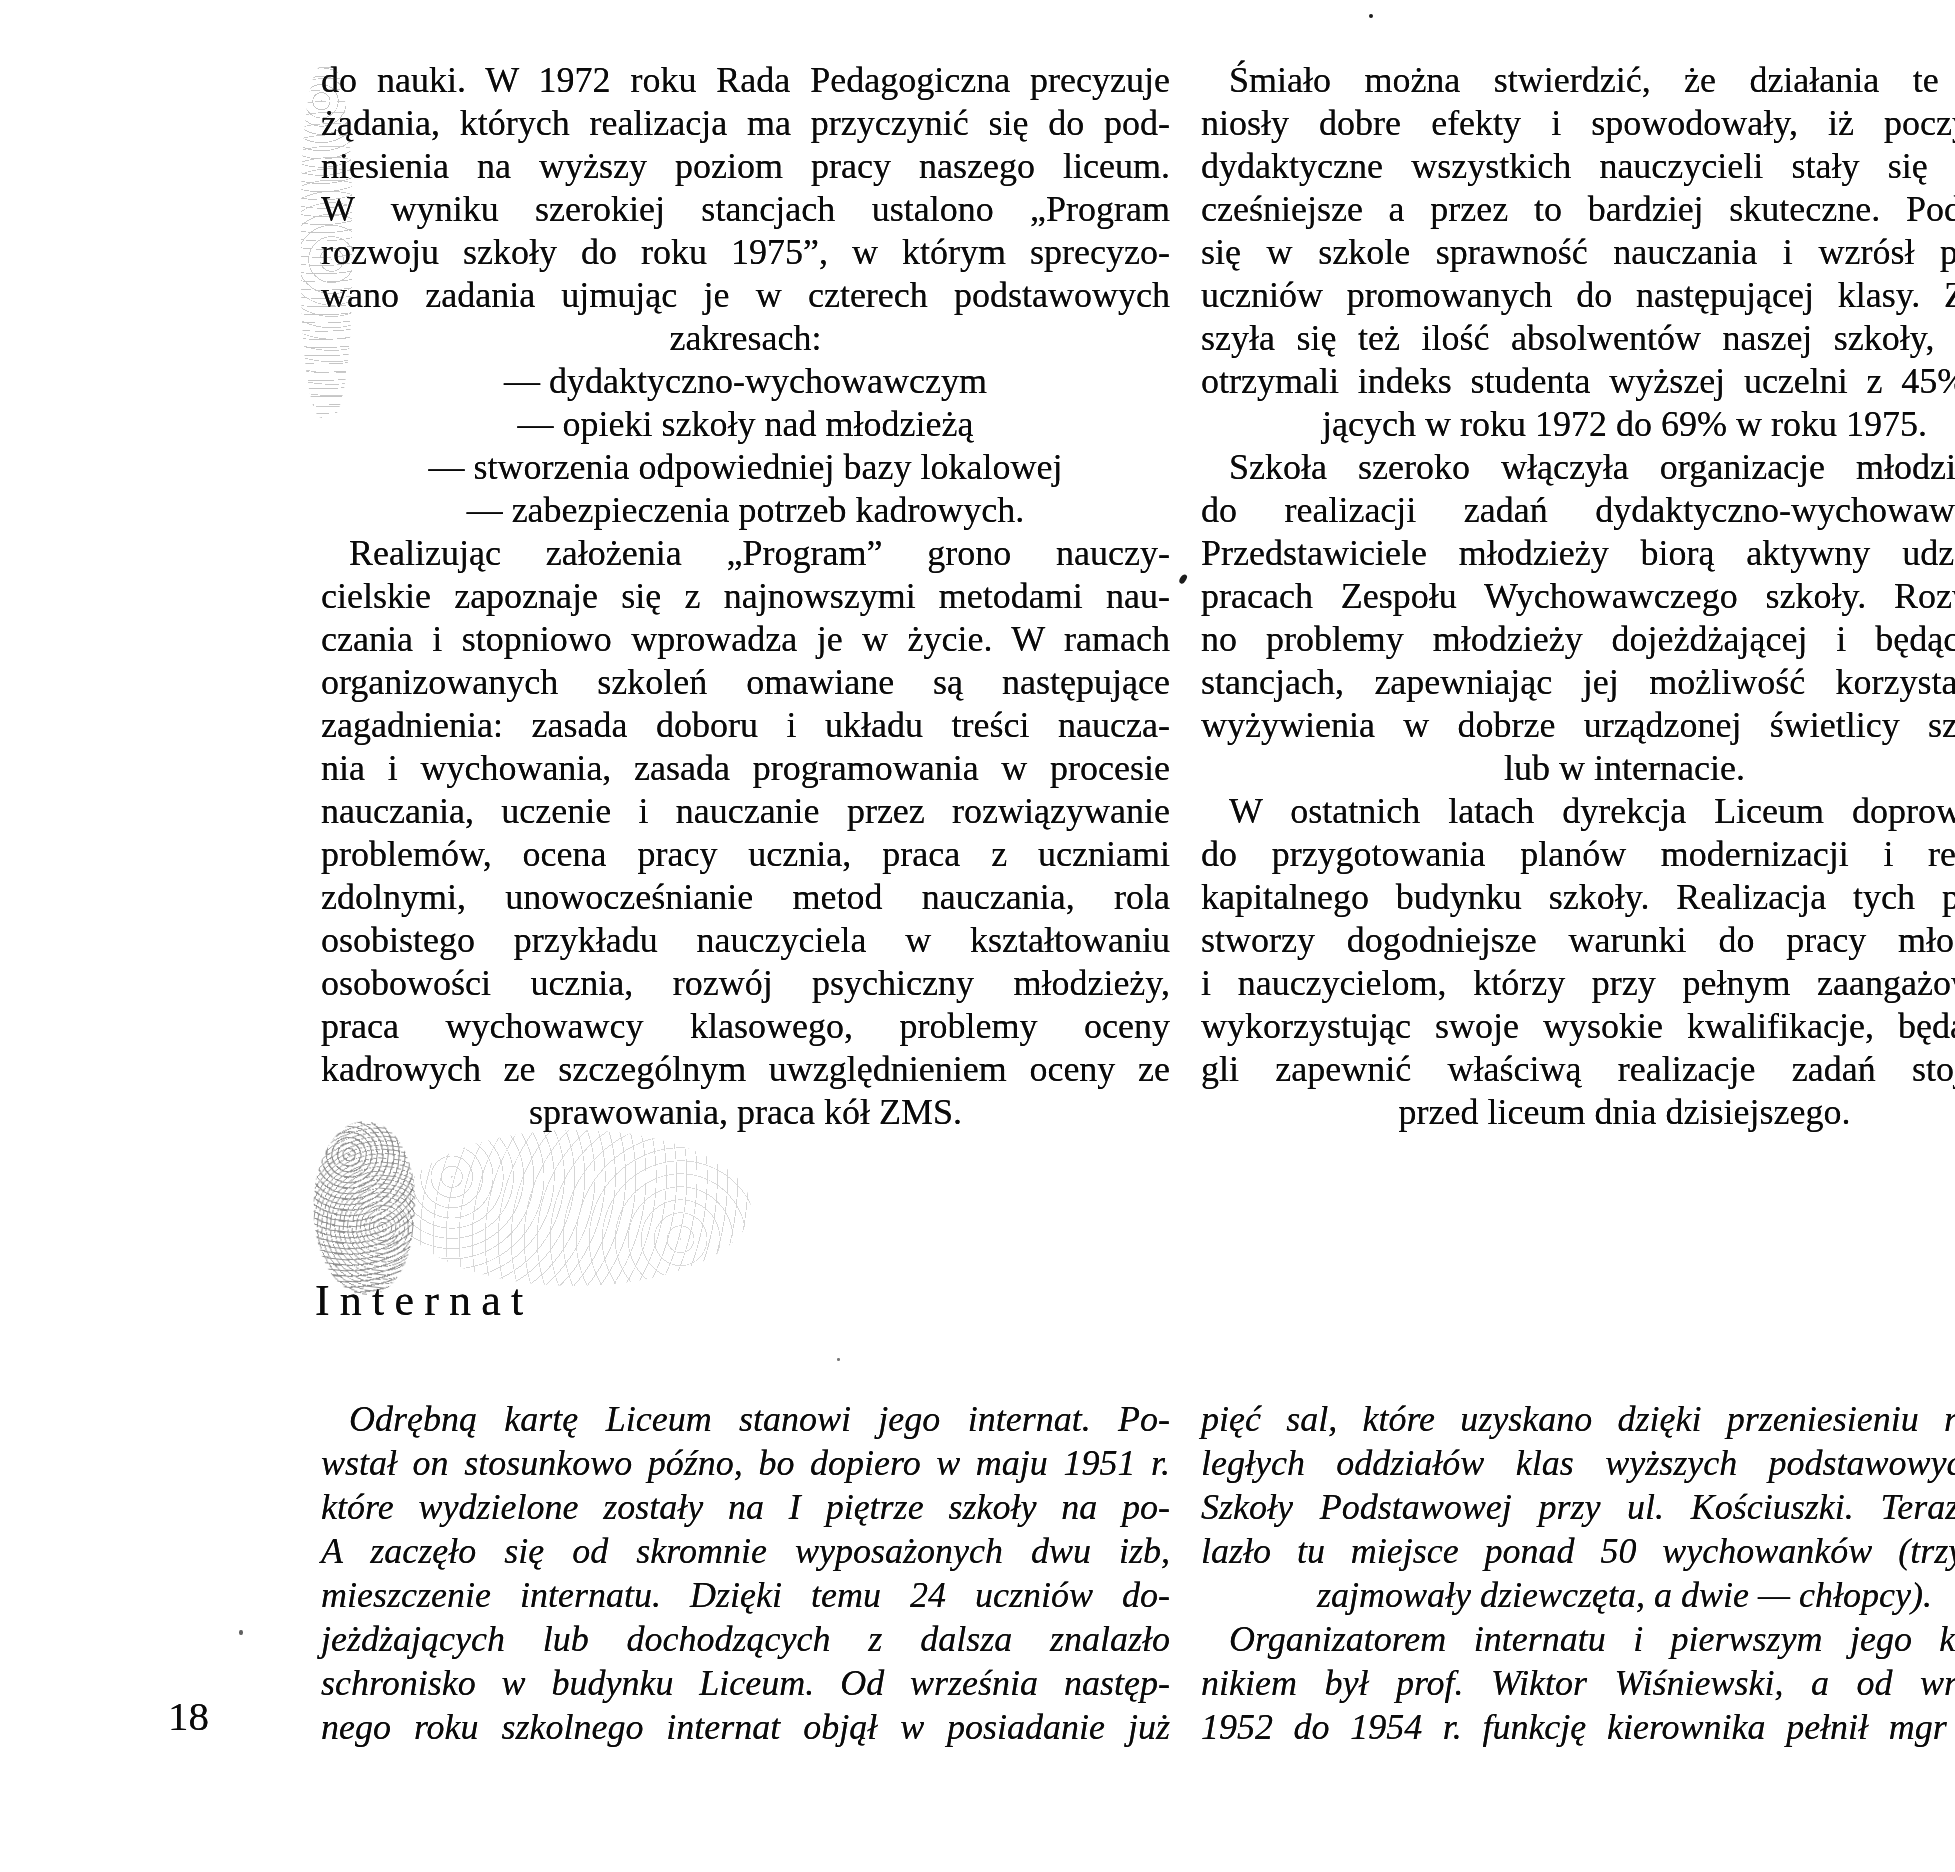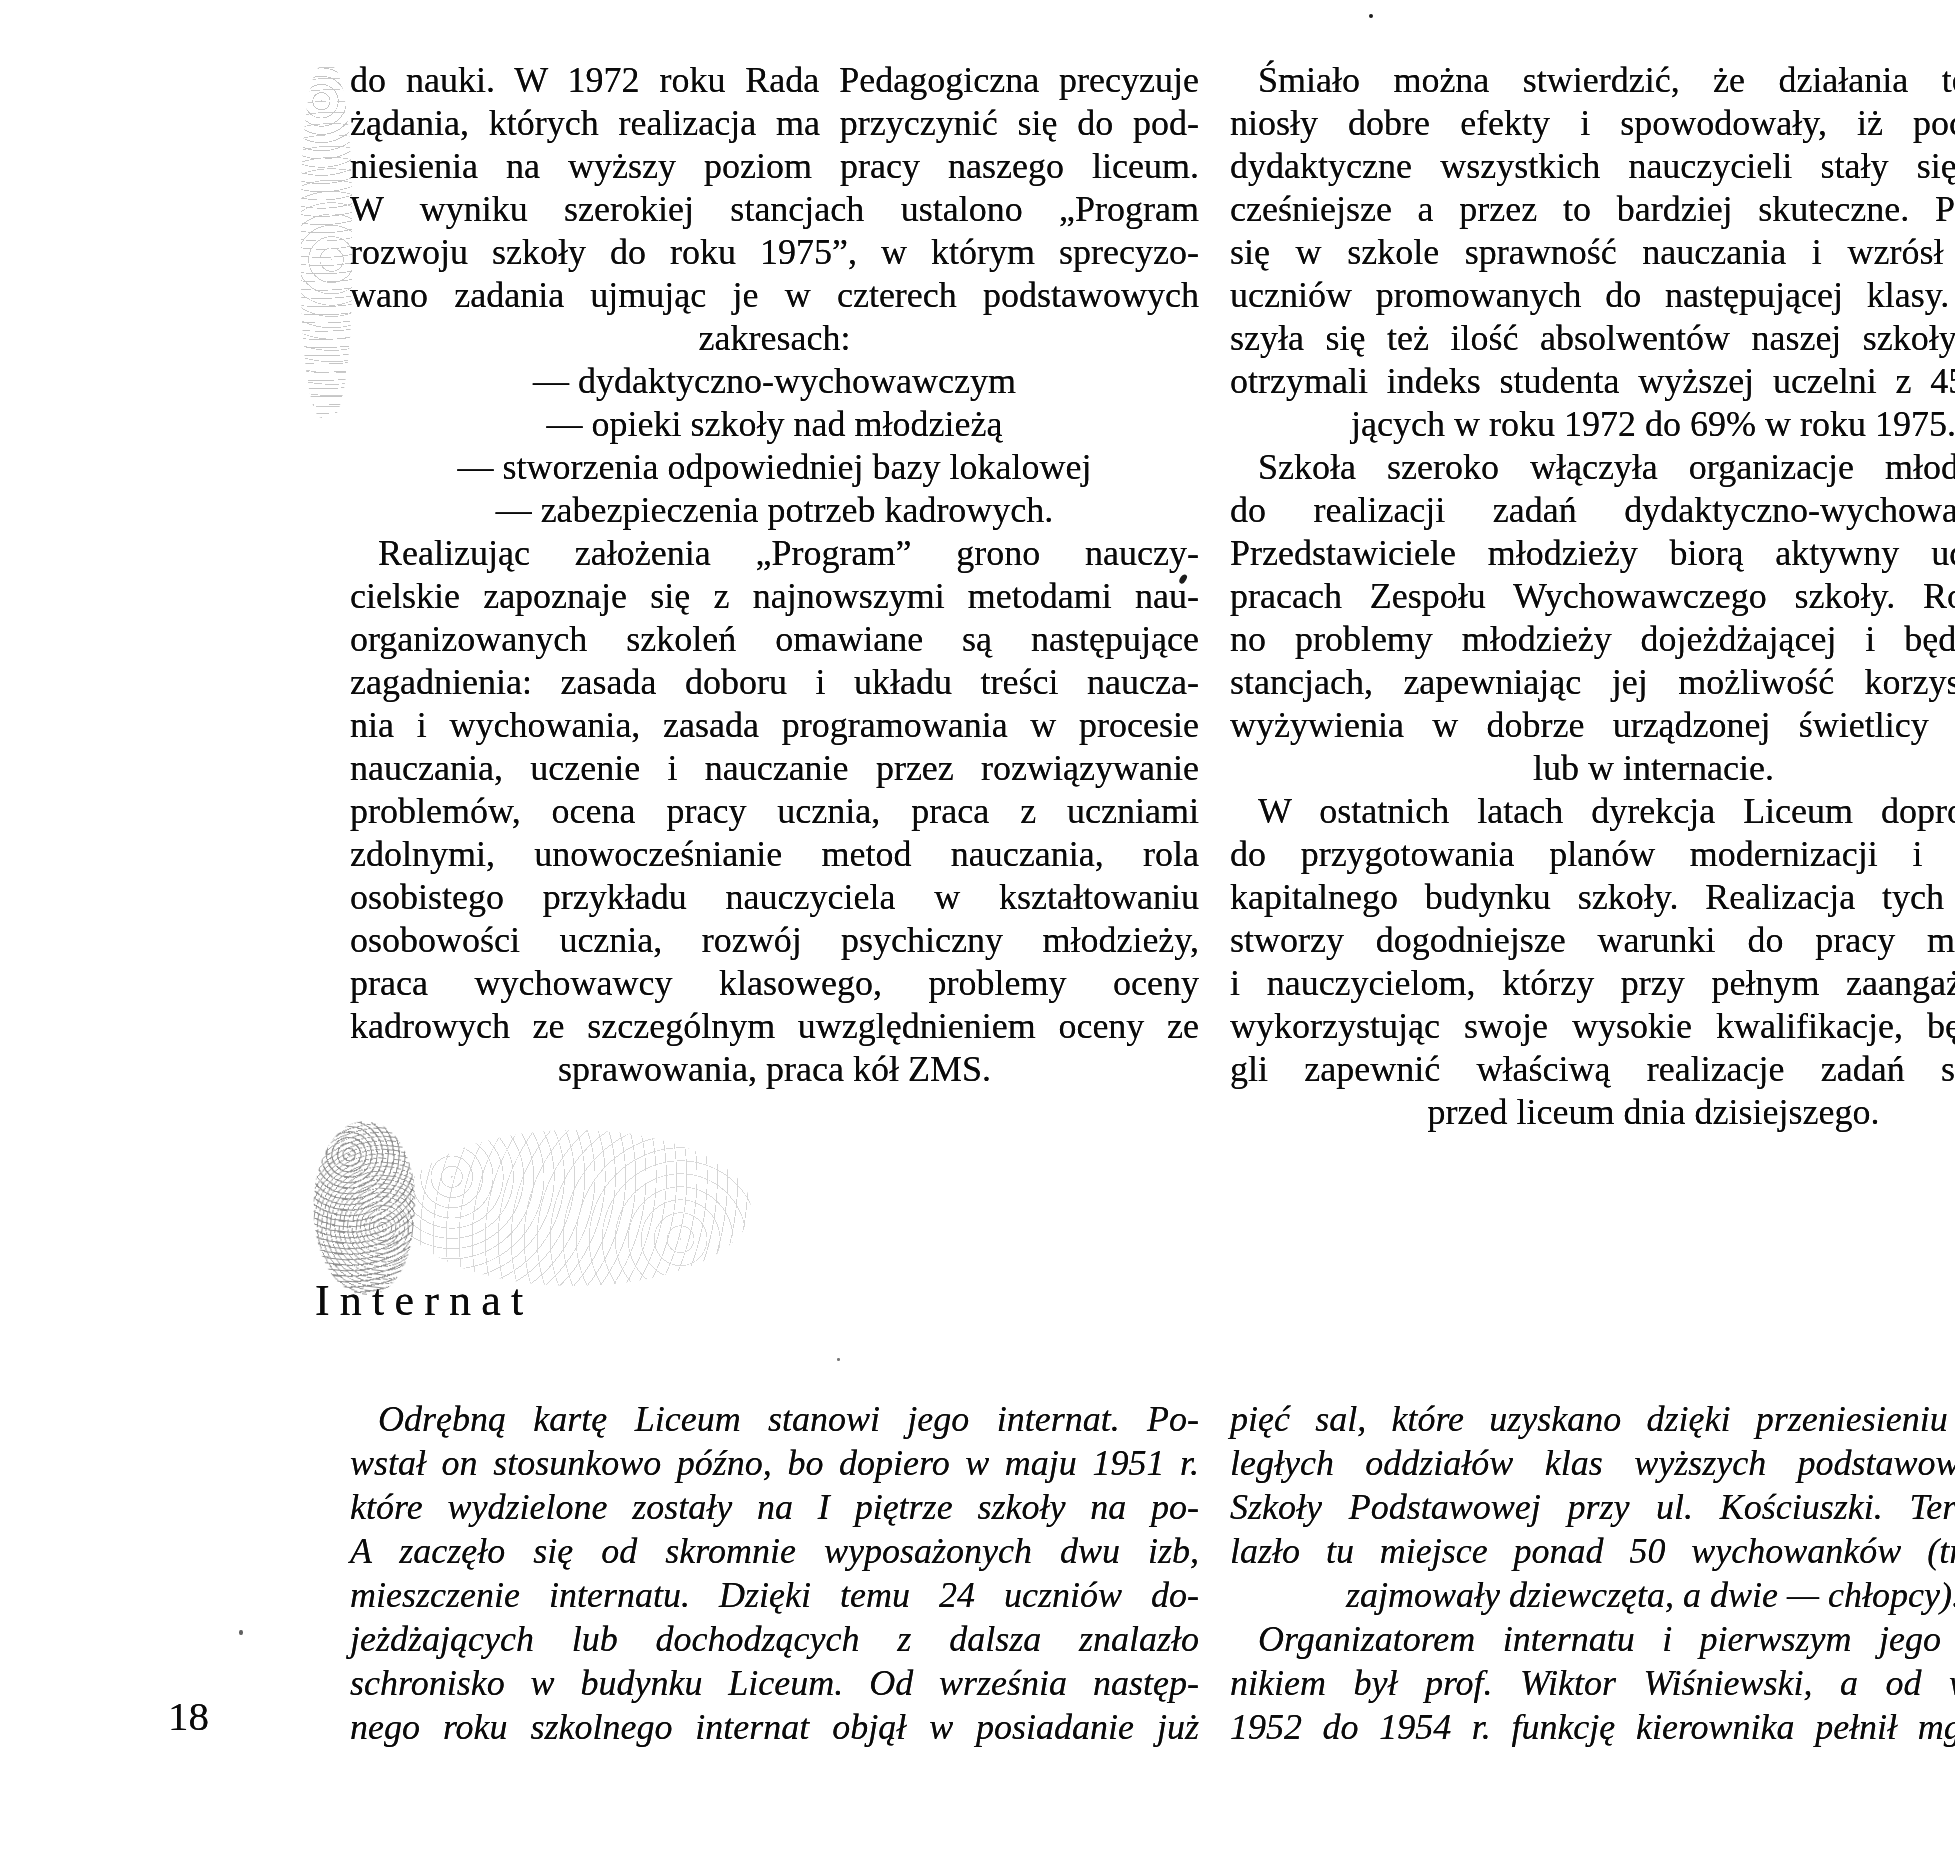--- a/index.html
+++ b/index.html
@@ -15,21 +15,20 @@
     font-family: "Liberation Serif", "DejaVu Serif", serif;
     color: #0a0a0a;
   }
 
   
   .text-col {
     position: absolute;
     font-size: 36px;
     line-height: 43px;
     text-shadow: 0 0 0.5px rgba(0,0,0,0.85);
-    margin-left: 29px;
   }
   .text-col.bottom {
     line-height: 44px;
     font-style: italic;
   }
   .para, .dash-list { margin: 0; padding: 0; }
 
   .text-line {
     text-align: justify;
     text-align-last: justify;
@@ -120,20 +119,21 @@
     </div>
     <div class="dash-list">
       <div class="text-line plain">— dydaktyczno-wychowawczym</div>
       <div class="text-line plain">— opieki szkoły nad młodzieżą</div>
       <div class="text-line plain">— stworzenia odpowiedniej bazy lokalowej</div>
       <div class="text-line plain">— zabezpieczenia potrzeb kadrowych.</div>
     </div>
     <div class="para">
       <div class="text-line indent">Realizując założenia „Program” grono nauczy-</div>
       <div class="text-line">cielskie zapoznaje się z najnowszymi metodami nau-</div>
+      <div class="text-line">czania i stopniowo wprowadza je w życie. W ramach</div>
       <div class="text-line">organizowanych szkoleń omawiane są następujące</div>
       <div class="text-line">zagadnienia: zasada doboru i układu treści naucza-</div>
       <div class="text-line">nia i wychowania, zasada programowania w procesie</div>
       <div class="text-line">nauczania, uczenie i nauczanie przez rozwiązywanie</div>
       <div class="text-line">problemów, ocena pracy ucznia, praca z uczniami</div>
       <div class="text-line">zdolnymi, unowocześnianie metod nauczania, rola</div>
       <div class="text-line">osobistego przykładu nauczyciela w kształtowaniu</div>
       <div class="text-line">osobowości ucznia, rozwój psychiczny młodzieży,</div>
       <div class="text-line">praca wychowawcy klasowego, problemy oceny</div>
       <div class="text-line">kadrowych ze szczególnym uwzględnieniem oceny ze</div>

